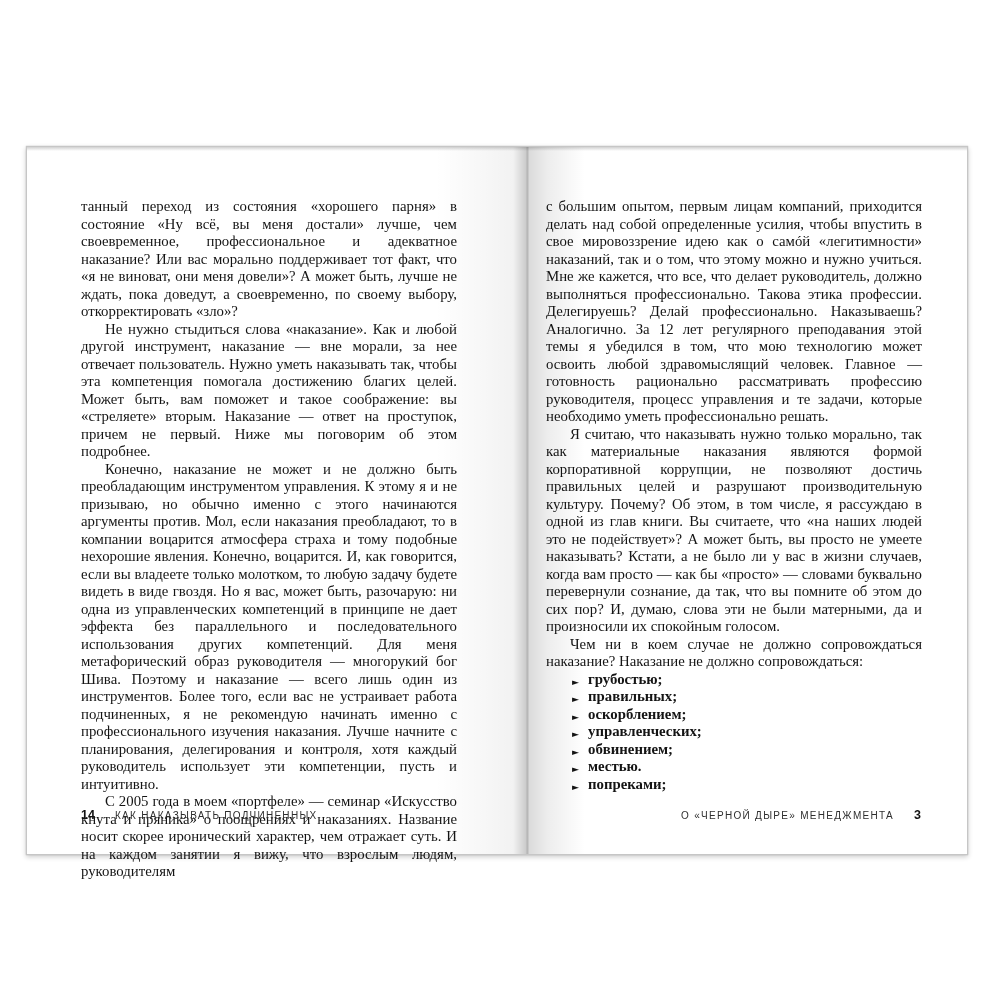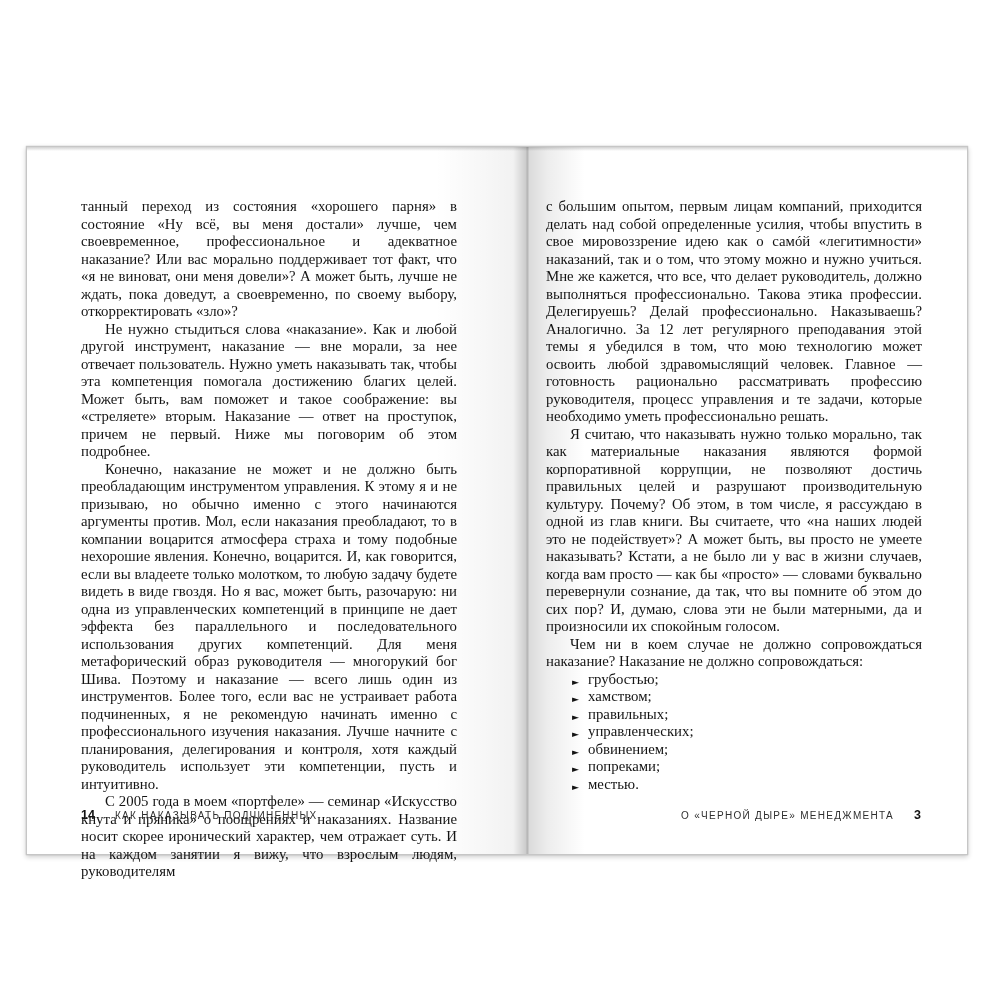--- a/index.html
+++ b/index.html
@@ -56,20 +56,21 @@
   .page-text-left  { left: 54px; }
   .page-text-right { left: 519px; }
   .page-text p { margin: 0; text-indent: 24px; }
   .page-text p.no-indent { text-indent: 0; }
   .bullet-list { margin: 0; }
   .bullet-item {
     padding-left: 42px;
     text-indent: 0;
     text-align: left;
     position: relative;
+    font-weight: bold;
   }
   .bullet-marker {
     position: absolute;
     left: 26px;
     top: 3px;
     font-size: 9px;
     font-family: "DejaVu Sans", sans-serif;
     color: #141414;
   }
   .page-footer {
@@ -114,26 +115,26 @@
       <span class="folio">14</span>
       <span class="running-title">КАК НАКАЗЫВАТЬ ПОДЧИНЕННЫХ</span>
     </div>
 
     <div class="page-text page-text-right">
       <p class="no-indent">с большим опытом, первым лицам компаний, приходится делать над собой определенные усилия, чтобы впустить в свое мировоззрение идею как о самóй «легитимности» наказаний, так и о том, что этому можно и нужно учиться. Мне же кажется, что все, что делает руководитель, должно выполняться профессионально. Такова этика профессии. Делегируешь? Делай профессионально. Наказываешь? Аналогично. За 12 лет регулярного преподавания этой темы я убедился в том, что мою технологию может освоить любой здравомыслящий человек. Главное — готовность рационально рассматривать профессию руководителя, процесс управления и те задачи, которые необходимо уметь профессионально решать.</p>
       <p>Я считаю, что наказывать нужно только морально, так как материальные наказания являются формой корпоративной коррупции, не позволяют достичь правильных целей и разрушают производительную культуру. Почему? Об этом, в том числе, я рассуждаю в одной из глав книги. Вы считаете, что «на наших людей это не подействует»? А может быть, вы просто не умеете наказывать? Кстати, а не было ли у вас в жизни случаев, когда вам просто — как бы «просто» — словами буквально перевернули сознание, да так, что вы помните об этом до сих пор? И, думаю, слова эти не были матерными, да и произносили их спокойным голосом.</p>
       <p>Чем ни в коем случае не должно сопровождаться наказание? Наказание не должно сопровождаться:</p>
       <div class="bullet-list">
         <div class="bullet-item"><span class="bullet-marker">►</span><span>грубостью;</span></div>
-        <div class="bullet-item"><span class="bullet-marker">►</span><span>хамством;</span></div>
         <div class="bullet-item"><span class="bullet-marker">►</span><span>правильных;</span></div>
+        <div class="bullet-item"><span class="bullet-marker">►</span><span>оскорблением;</span></div>
         <div class="bullet-item"><span class="bullet-marker">►</span><span>управленческих;</span></div>
         <div class="bullet-item"><span class="bullet-marker">►</span><span>обвинением;</span></div>
+        <div class="bullet-item"><span class="bullet-marker">►</span><span>местью.</span></div>
         <div class="bullet-item"><span class="bullet-marker">►</span><span>попреками;</span></div>
-        <div class="bullet-item"><span class="bullet-marker">►</span><span>местью.</span></div>
       </div>
     </div>
     <div class="page-footer footer-right">
       <span class="running-title">О «ЧЕРНОЙ ДЫРЕ» МЕНЕДЖМЕНТА</span>
       <span class="folio">3</span>
     </div>
 
     <div class="gutter"></div>
   </div>
 </div>

